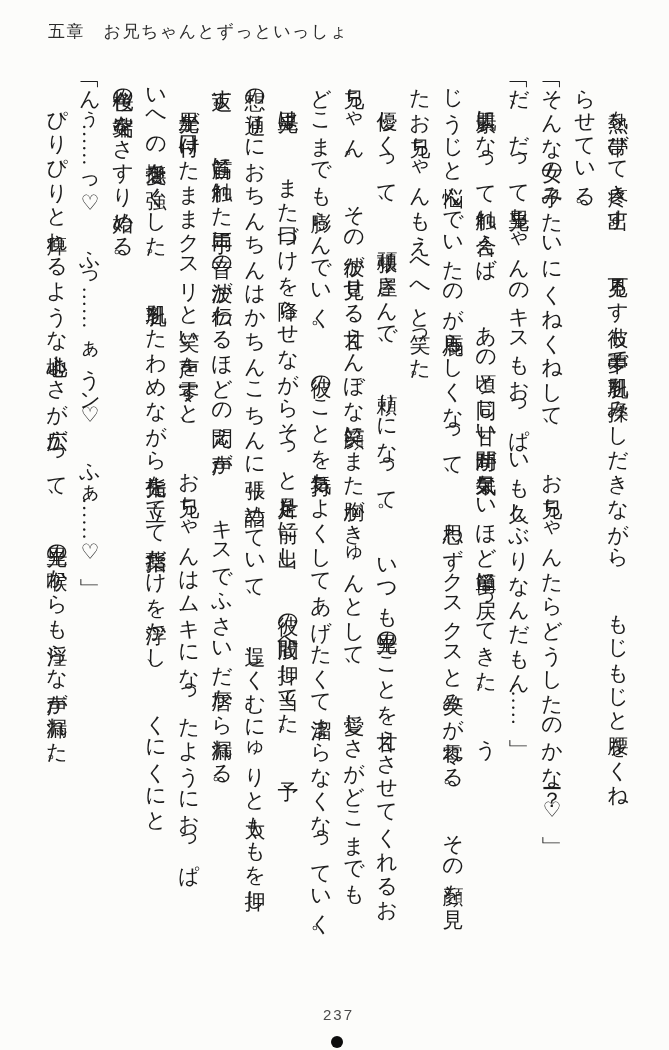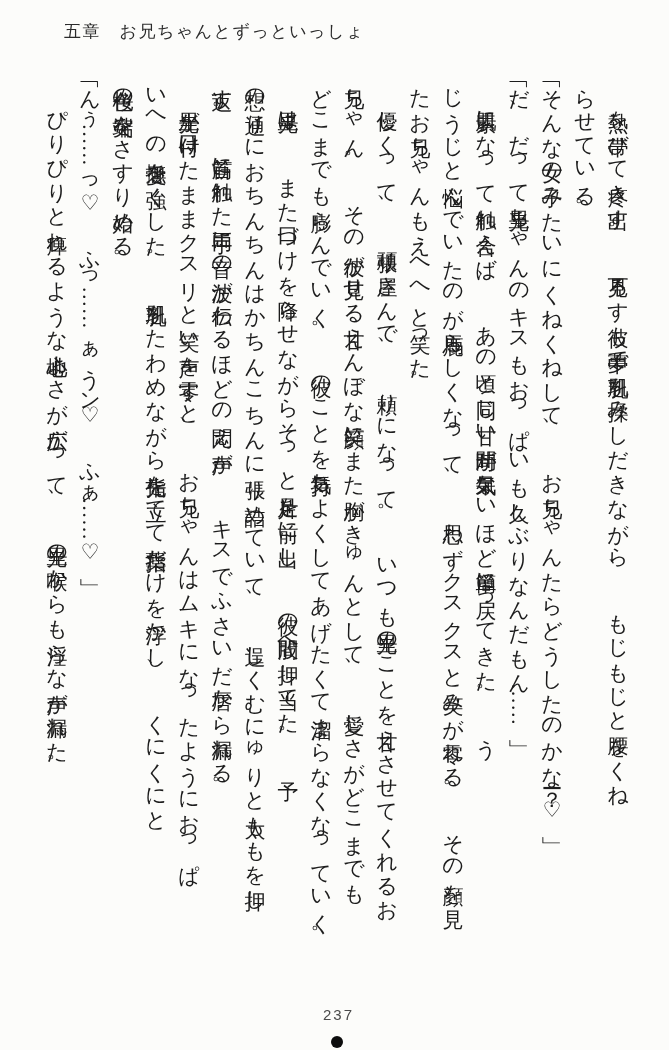--- a/index.html
+++ b/index.html
@@ -13,21 +13,21 @@
     height: 1050px;
     margin: 0 auto;
     background: #fcfcfa;
     overflow: hidden;
     font-family: "Liberation Serif", "DejaVu Serif", serif;
     color: #1c1c1c;
   }
   .running-head {
     position: absolute;
     top: 20px;
-    left: 64px;
+    left: 48px;
     font-size: 17px;
     letter-spacing: 1.5px;
     color: #2b2b2b;
     white-space: nowrap;
   }
   .text-block {
     position: absolute;
     top: 74px;
     right: 35px;
     height: 942px;

